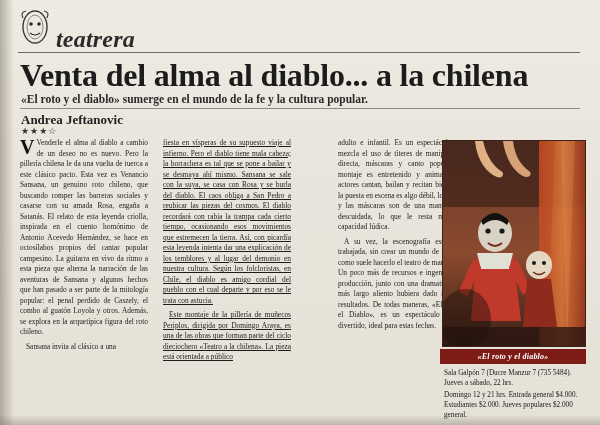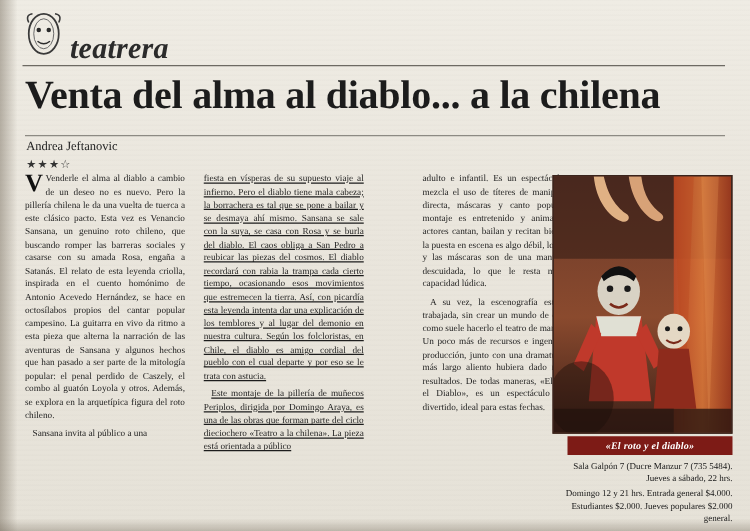--- a/index.html
+++ b/index.html
@@ -88,22 +88,22 @@
     left: 20px;
     top: 108px;
     width: 560px;
     height: 0;
     border-top: 1px solid #8d8a83;
   }
   .byline {
     position: absolute;
     left: 21px;
     top: 112px;
-    font-size: 10px;
-    font-weight: normal;
+    font-size: 13px;
+    font-weight: bold;
     color: #222;
   }
   .stars {
     position: absolute;
     left: 21px;
     top: 126px;
     font-size: 9px;
     color: #333;
     letter-spacing: 1px;
   }
@@ -145,41 +145,41 @@
     height: 205px;
     background: #4a2b22;
     overflow: hidden;
     border: 1px solid #3a241c;
   }
   .photo svg { display: block; }
   .caption-bar {
     position: absolute;
     right: 14px;
     top: 349px;
-    width: 132px;
+    width: 146px;
     height: 15px;
     background: #7d1b16;
     color: #fff;
     font-size: 8px;
     font-weight: bold;
     font-style: italic;
     display: flex;
     align-items: center;
     justify-content: center;
     letter-spacing: 0.2px;
   }
   .infobox {
     position: absolute;
     right: 14px;
     top: 368px;
     width: 142px;
     font-size: 7.2px;
     line-height: 1.4;
     color: #1a1a1a;
-    text-align: right;
+    text-align: left;
   }
   .infobox p { margin: 0 0 2px 0; }
   .edge-shadow {
     position: absolute;
     left: 0;
     top: 0;
     width: 14px;
     height: 425px;
     background: linear-gradient(90deg, rgba(110,100,85,0.45), rgba(110,100,85,0));
     pointer-events: none;
@@ -210,28 +210,29 @@
         <path d="M5 10 Q2 4 8 3" fill="none" stroke="#3a3a3a" stroke-width="1.2"></path>
         <path d="M29 10 Q32 4 26 3" fill="none" stroke="#3a3a3a" stroke-width="1.2"></path>
       </svg>
     </div>
     <div class="section-name">teatrera</div>
   </div>
 
   <div class="rule"></div>
 
   <div class="headline">Venta del alma al diablo... a la chilena</div>
+  <div class="subhead">«El roto y el diablo» sumerge en el mundo de la fe y la cultura popular.</div>
   <div class="rule2"></div>
   <div class="byline">Andrea Jeftanovic</div>
   <div class="stars">★★★☆</div>
 
   <div class="columns">
     <div class="col col-1">
       <p class="first"><span class="dropcap">V</span><span>Venderle el alma al diablo a cambio de un deseo no es nuevo. Pero la pillería chilena le da una vuelta de tuerca a este clásico pacto. Esta vez es Venancio Sansana, un genuino roto chileno, que buscando romper las barreras sociales y casarse con su amada Rosa, engaña a Satanás. El relato de esta leyenda criolla, inspirada en el cuento homónimo de Antonio Acevedo Hernández, se hace en octosílabos propios del cantar popular campesino. La guitarra en vivo da ritmo a esta pieza que alterna la narración de las aventuras de Sansana y algunos hechos que han pasado a ser parte de la mitología popular: el penal perdido de Caszely, el combo al guatón Loyola y otros. Además, se explora en la arquetípica figura del roto chileno.</span></p>
-      <p>Sansana invita al público a una</p>
+      <p>Sansana invita al clásico a una</p>
     </div>
     <div class="col col-2">
       <p class="first">fiesta en vísperas de su supuesto viaje al infierno. Pero el diablo tiene mala cabeza; la borrachera es tal que se pone a bailar y se desmaya ahí mismo. Sansana se sale con la suya, se casa con Rosa y se burla del diablo. El caos obliga a San Pedro a reubicar las piezas del cosmos. El diablo recordará con rabia la trampa cada cierto tiempo, ocasionando esos movimientos que estremecen la tierra. Así, con picardía esta leyenda intenta dar una explicación de los temblores y al lugar del demonio en nuestra cultura. Según los folcloristas, en Chile, el diablo es amigo cordial del pueblo con el cual departe y por eso se le trata con astucia.</p>
       <p>Este montaje de la pillería de muñecos Periplos, dirigida por Domingo Araya, es una de las obras que forman parte del ciclo dieciochero «Teatro a la chilena». La pieza está orientada a público</p>
     </div>
     <div class="col col-3">
       <p class="first">adulto e infantil. Es un espectáculo que mezcla el uso de títeres de manipulación directa, máscaras y canto popular. El montaje es entretenido y animado, los actores cantan, bailan y recitan bien. Pero la puesta en escena es algo débil, los títeres y las máscaras son de una manufactura descuidada, lo que le resta magia y capacidad lúdica.</p>
       <p>A su vez, la escenografía está poco trabajada, sin crear un mundo de ensueño como suele hacerlo el teatro de marionetas. Un poco más de recursos e ingenio en la producción, junto con una dramaturgia de más largo aliento hubiera dado notables resultados. De todas maneras, «El Roto y el Diablo», es un espectáculo ágil y divertido, ideal para estas fechas.</p>
     </div>
   </div>

